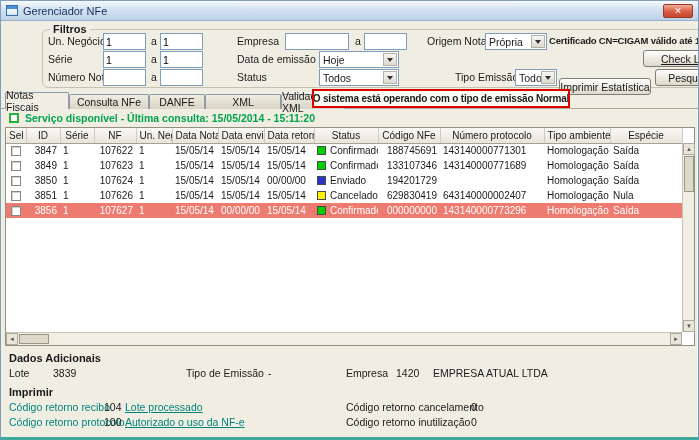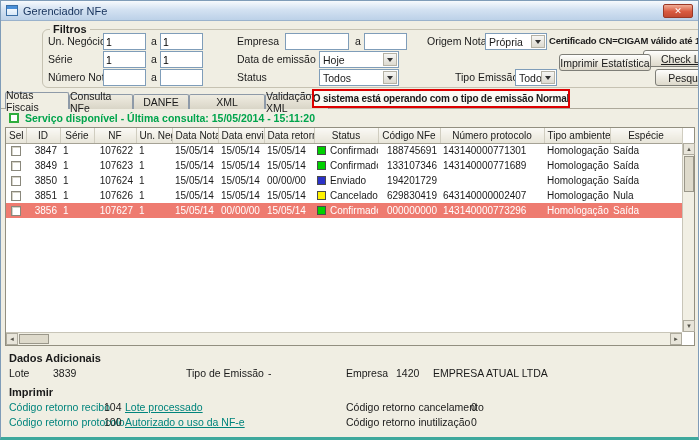--- a/index.html
+++ b/index.html
@@ -62,21 +62,21 @@
 
   
   .tabline{ position:absolute; left:0; top:107px; width:697px; height:1px; background:#ADA99B; }
   .tabstrip{ position:absolute; left:4px; top:91px; height:17px; display:flex; z-index:2; }
   .tab{
     height:15px; margin-top:2px; border:1px solid #8E9AA8; border-bottom:none;
     border-radius:2px 2px 0 0; background:linear-gradient(#EFECE1,#D9D5C7);
     font-size:10.5px; display:flex; align-items:center; justify-content:center; cursor:pointer;
   }
   .tab.active{ height:17px; margin-top:0; background:#F0EEE3; position:relative; z-index:3; font-size:10.5px; }
-  .tab:nth-child(1){ width:64px; } .tab:nth-child(2){ width:64px;align-items:center; }
+  .tab:nth-child(1){ width:64px; } .tab:nth-child(2){ width:80px;align-items:center; }
   .tab:nth-child(3){ width:56px; } .tab:nth-child(4){ width:76px; }
   .tab:nth-child(5){ width:64px; }
 
   .alert{
     position:absolute; left:311px; top:88px; width:258px; height:19px;
     border:2px solid #DD0000; background:#FBFAF5;
     display:flex; align-items:center; justify-content:center;
     font-size:10px; font-weight:bold; color:#1A1A1A; letter-spacing:-0.2px; white-space:nowrap; overflow:hidden;
     z-index:4;
   }
@@ -173,21 +173,21 @@
     <span class="lbl" style="left:194px;top:39px">Status</span>
     <div class="select" style="left:276px;top:39px;width:80px">
       <span class="sel-val">Todos</span>
       <span class="sel-btn"></span>
     </div>
     <span class="lbl" style="left:412px;top:39px">Tipo Emissão</span>
     <div class="select" style="left:472px;top:39px;width:42px">
       <span class="sel-val">Todos</span>
       <span class="sel-btn"></span>
     </div>
-    <div class="btn" style="left:516px;top:24px;width:92px">
+    <div class="btn" style="left:516px;top:48px;width:92px">
       <span>Imprimir Estatística</span>
     </div>
     <div class="btn" style="left:612px;top:39px;width:73px">
       <span>Pesquisar</span>
     </div>
   </div>
 
   <div class="tabline"></div>
   <div class="tabstrip">
     <div class="tab active">

